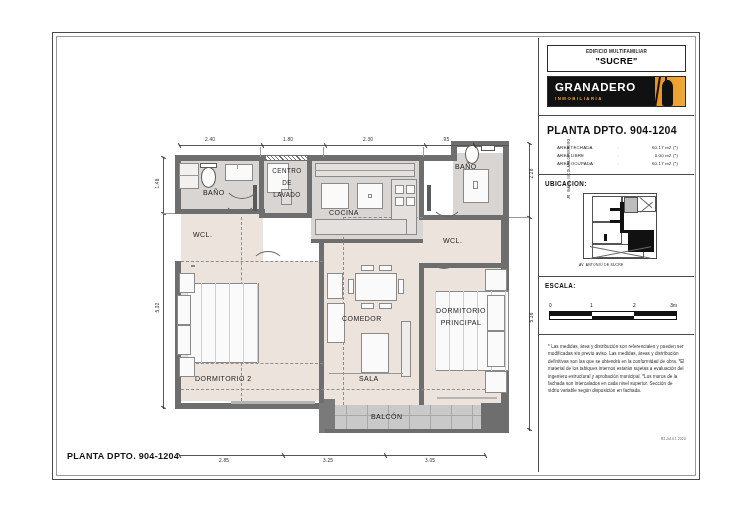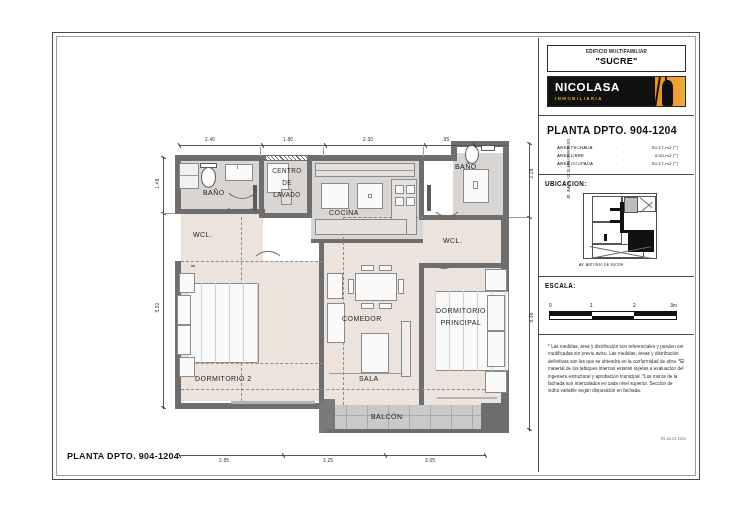--- a/index.html
+++ b/index.html
@@ -461,21 +461,21 @@
 
   <div id="titleblock">
 
     <div class="tb-cell logo-box">
       <div class="edif-line">
         <span class="edif-sub">EDIFICIO MULTIFAMILIAR</span>
         <span class="edif-name">"SUCRE"</span>
       </div>
       <div class="granadero">
         <div class="gr-text">
-          <span class="gr-name">NICOLASA</span>
+          <span class="gr-name">GRANADERO</span>
           <span class="gr-sub">INMOBILIARIA</span>
         </div>
         <div class="gr-badge">
           <div class="gr-pole"></div>
           <div class="gr-soldier"></div>
         </div>
       </div>
     </div>
 
     <div class="tb-cell">

